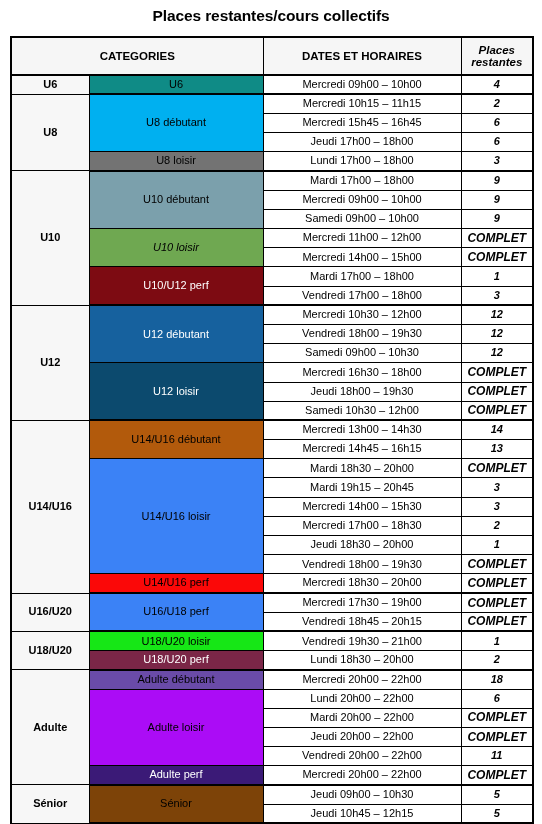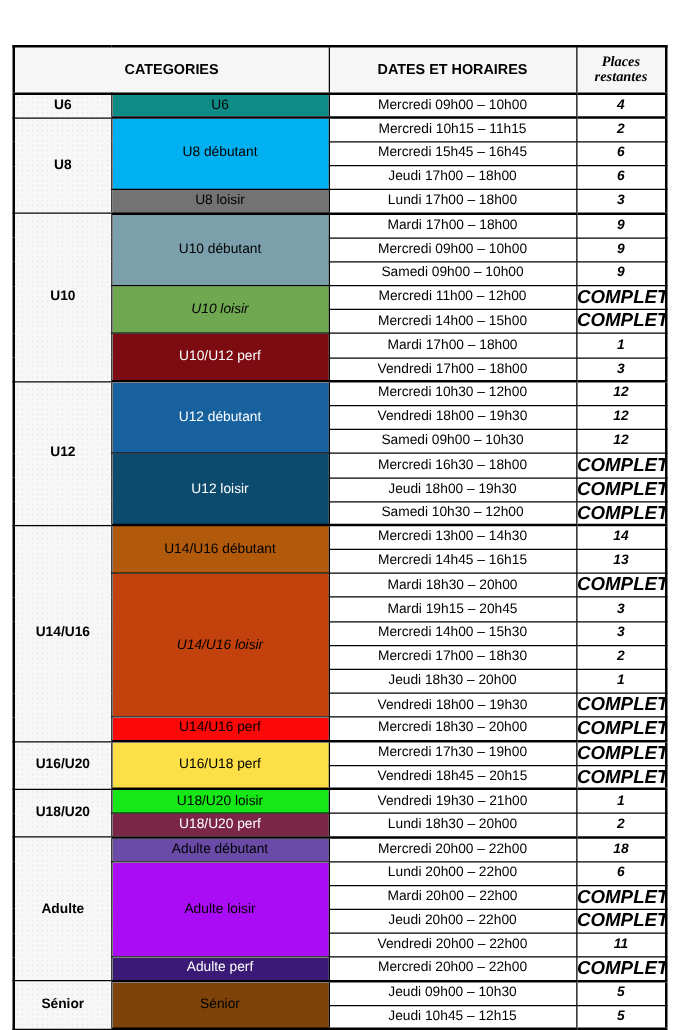--- a/index.html
+++ b/index.html
@@ -63,21 +63,21 @@
     border-bottom: 2.5px solid #000;
   }
   th.hdr-cat { background-image: radial-gradient(#dcdcdc 0.6px, transparent 0.7px); background-size: 4px 4px; }
   th.hdr-slots {
     color: #ff2020;
     font-style: italic;
     font-weight: bold;
     font-size: 11px;
     background: #ffffff;
   }
-  th.hdr-slots span { display:block;font-family:Liberation Serif, serif; }
+  th.hdr-slots span { display:block; }
 
   
   td.group {
     font-weight: bold;
     font-size: 11.5px;
     background: #f7f7f7;
     background-image: radial-gradient(#dddddd 0.6px, transparent 0.7px);
     background-size: 4px 4px;
     border-left: none;
     border-top: 2.5px solid #000;
@@ -102,29 +102,30 @@
   td.slots {
     background: #ffffff;
     color: #ff2020;
     font-style: italic;
     font-weight: bold;
     font-size: 11.5px;
     border-left: 2.5px solid #000;
   }
   td.slots.grp-end { border-bottom: 2.5px solid #000; }
   td.slots.grp-start { border-top: 2.5px solid #000; }
-  td.slots.complet { font-size: 15px; margin-left: 15px; }
+  td.slots.complet { font-size: 12px; margin-left: 15px; }
 
   tr.row { height: 19.2px; }
 </style>
 </head>
 <body>
 
 <div id="page">
 
+  <div id="doc-title">Places restantes/cours collectifs</div>
 
   <div id="table-wrap">
     <table class="sched">
       <colgroup>
         <col class="c-group">
         <col class="c-sub">
         <col class="c-date">
         <col class="c-slots">
       </colgroup>
       <thead>
@@ -226,21 +227,21 @@
             <td class="group" rowspan="9">U14/U16</td>
             <td class="sub grp-start" rowspan="2" style="background: rgb(178, 90, 12); color: rgb(0, 0, 0);">U14/U16 débutant</td>
             <td class="date grp-start">Mercredi 13h00 – 14h30</td>
             <td class="slots grp-start">14</td>
           </tr>
           <tr class="row">
             <td class="date">Mercredi 14h45 – 16h15</td>
             <td class="slots">13</td>
           </tr>
           <tr class="row">
-            <td class="sub" rowspan="6" style="background: #c2410c; color: rgb(0, 0, 0); font-style: italic;">U14/U16 loisir</td>
+            <td class="sub" rowspan="6" style="background: #3b82f6; color: rgb(0, 0, 0);">U14/U16 loisir</td>
             <td class="date">Mardi 18h30 – 20h00</td>
             <td class="slots complet">COMPLET</td>
           </tr>
           <tr class="row">
             <td class="date">Mardi 19h15 – 20h45</td>
             <td class="slots">3</td>
           </tr>
           <tr class="row">
             <td class="date">Mercredi 14h00 – 15h30</td>
             <td class="slots">3</td>
@@ -257,21 +258,21 @@
             <td class="date">Vendredi 18h00 – 19h30</td>
             <td class="slots complet">COMPLET</td>
           </tr>
           <tr class="row">
             <td class="sub grp-end" rowspan="1" style="background: rgb(251, 8, 8); color: rgb(0, 0, 0);">U14/U16 perf</td>
             <td class="date grp-end">Mercredi 18h30 – 20h00</td>
             <td class="slots grp-end complet">COMPLET</td>
           </tr>
           <tr class="row">
             <td class="group" rowspan="2">U16/U20</td>
-            <td class="sub grp-start grp-end" rowspan="2" style="background: #fde047; color: rgb(0, 0, 0); margin-top: 16px;">U16/U18 perf</td>
+            <td class="sub grp-start grp-end" rowspan="2" style="background: #3b82f6; color: rgb(0, 0, 0); margin-top: 16px;">U16/U18 perf</td>
             <td class="date grp-start">Mercredi 17h30 – 19h00</td>
             <td class="slots grp-start complet">COMPLET</td>
           </tr>
           <tr class="row">
             <td class="date grp-end">Vendredi 18h45 – 20h15</td>
             <td class="slots grp-end complet">COMPLET</td>
           </tr>
           <tr class="row">
             <td class="group" rowspan="2">U18/U20</td>
             <td class="sub grp-start" rowspan="1" style="background: rgb(22, 231, 22); color: rgb(0, 0, 0);">U18/U20 loisir</td>

